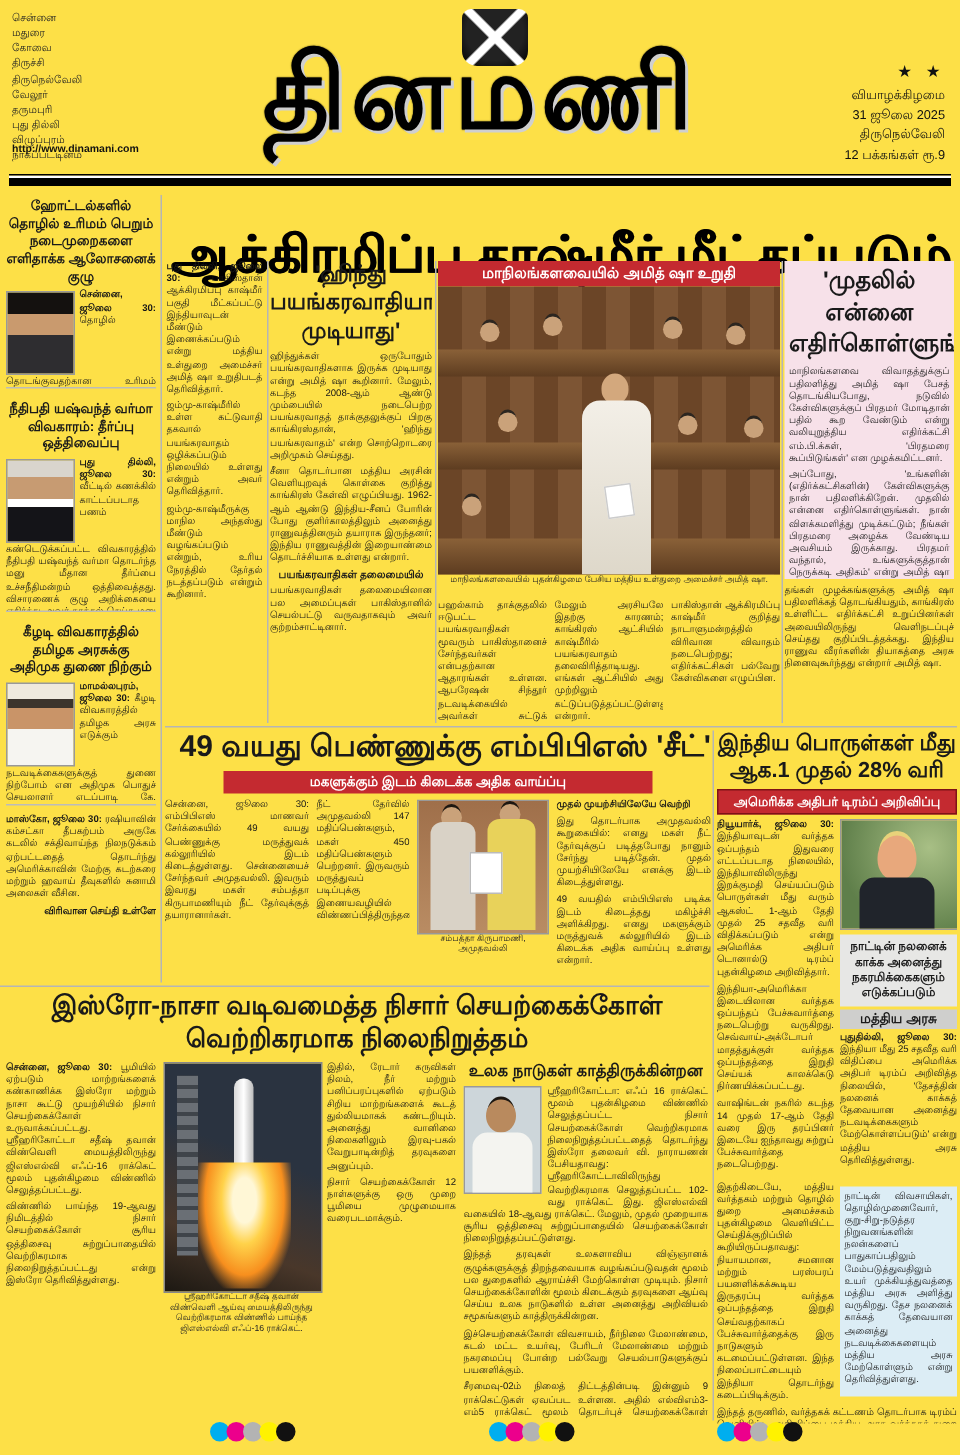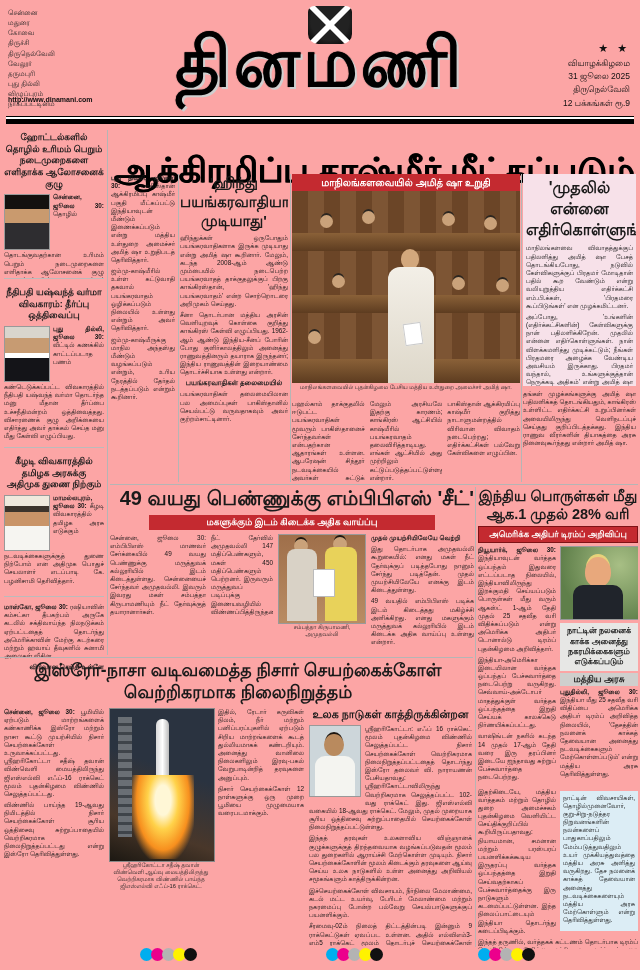--- a/index.html
+++ b/index.html
@@ -1,16 +1,16 @@
 <!DOCTYPE html>
 <html><head>
 <meta charset="utf-8">
 <style>
   html,body{margin:0;padding:0;background:#888;}
-  .page{position:relative;width:640px;height:970px;background:#fca5a5;margin:0 auto;
+  .page{position:relative;width:640px;height:970px;background:#fde047;margin:0 auto;
         font-family:"Liberation Sans",sans-serif;color:#1a1a1a;overflow:hidden;}
   
   .masthead{position:absolute;left:0;top:0;width:640px;height:122px;}
   .cities{position:absolute;left:8px;top:8px;font-size:7px;line-height:1.45;color:#222;}
   .cities .city{white-space:nowrap;}
   .site-url{position:absolute;left:8px;top:96px;font-size:7px;font-weight:bold;color:#111;text-decoration:none;}
   .emblem{position:absolute;left:308px;top:6px;width:44px;height:38px;border-radius:6px 6px 10px 10px;
           background:
             linear-gradient(45deg,transparent 44%,#fff 46%,#fff 54%,transparent 56%),
             linear-gradient(-45deg,transparent 44%,#fff 46%,#fff 54%,transparent 56%),
@@ -26,21 +26,21 @@
   
   .body{font-size:6.4px;line-height:1.28;text-align:justify;color:#161616;}
   .body p{margin:0 0 3px 0;}
   .dl{font-weight:bold;}
   .signoff{font-size:6.6px;font-weight:bold;text-align:right;margin-top:2px;}
   .subhead-quote{font-size:15px;font-weight:bold;text-align:center;line-height:1.25;margin:0 0 4px 0;}
   .subhead-bold{font-size:7px;font-weight:bold;text-align:center;margin:2px 0;}
   .caption{font-size:5.8px;color:#222;text-align:center;line-height:1.2;}
   
   .left-rail{position:absolute;left:4px;top:130px;width:100px;height:528px;}
-  .rail-art{margin-bottom:6px;padding-bottom:20px;border-bottom:1px solid #bbb;overflow:hidden;}
+  .rail-art{margin-bottom:6px;padding-bottom:0;border-bottom:1px solid #bbb;overflow:hidden;}
   .rail-art:last-child{border-bottom:none;}
   .rail-head{font-size:9px;font-weight:bold;text-align:center;line-height:1.3;margin:2px 0 3px 0;}
   .portrait{float:left;width:44px;height:54px;margin:1px 3px 1px 0;border:1px solid #999;}
   .p-stalin{background:linear-gradient(#14110f 0 26%,#c99a6e 26% 52%,#2e2d30 52% 100%);}
   .p-eps{background:linear-gradient(#efe9dd 0 18%,#3c342c 18% 30%,#c99468 30% 55%,#f6f5f1 55% 100%);}
   .p-judge{background:linear-gradient(#d9d5cd 0 20%,#c79b72 20% 48%,#ffffff 48% 58%,#141418 58% 100%);}
   .vrule{position:absolute;width:1px;background:#b5b5b5;}
   .hrule{position:absolute;height:1px;background:#b5b5b5;}
   
   .main-headline{position:absolute;left:110px;top:128px;width:528px;text-align:center;

